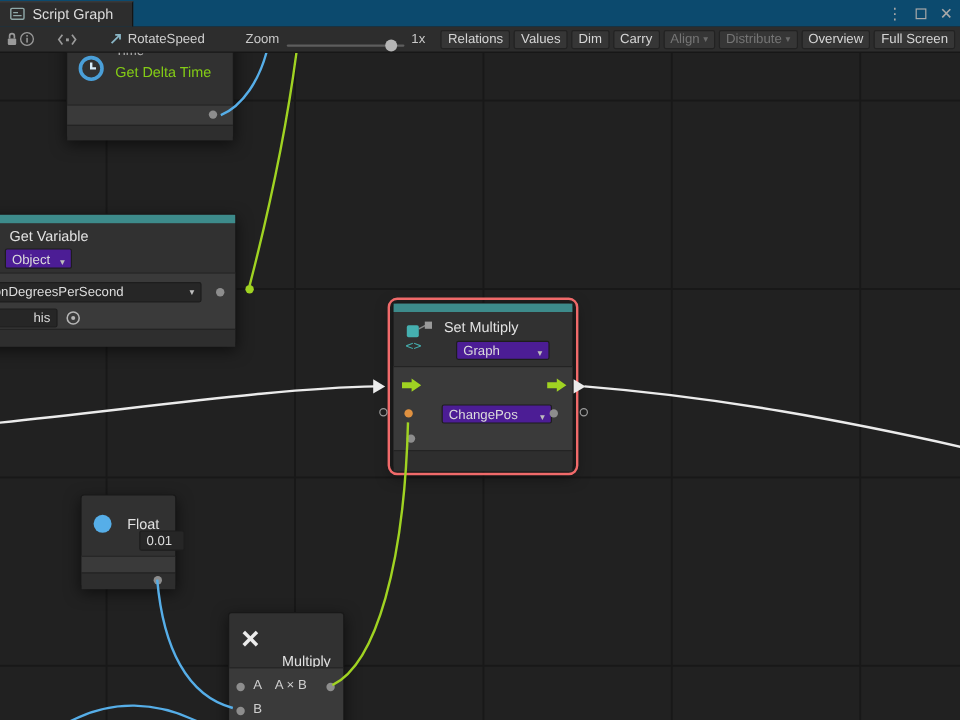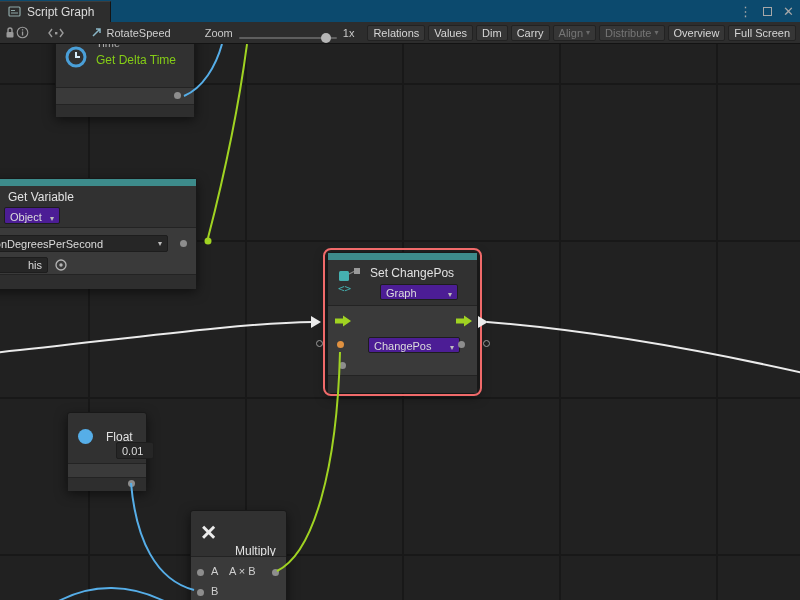--- a/index.html
+++ b/index.html
@@ -204,21 +204,21 @@
     </div>
 
     <div class="node selected" style="left:327px; top:208px; width:151px; height:140px;">
       <span class="stripe"></span>
       <svg style="position:absolute; left:8px; top:12px;" width="28" height="30" viewBox="0 0 28 30">
         <path d="M13 9 L19 6" stroke="#8a8a8a" stroke-width="1.2"></path>
         <rect x="3" y="6" width="10" height="10" rx="1.5" fill="#45b0b0"></rect>
         <rect x="18" y="3" width="6" height="6" fill="#9a9a9a"></rect>
         <text x="2" y="27" font-size="11" fill="#45b0b0" font-family="DejaVu Sans Mono, monospace">&lt;&gt;</text>
       </svg>
-      <span class="ntitle" style="left:42px; top:13px;">Set ChangePos</span>
+      <span class="ntitle" style="left:42px; top:13px;">Set Multiply</span>
       <span class="pill" style="left:52px; top:31px; width:78px; height:16px;">
         <span>Graph</span>
         <span class="caret">▾</span>
       </span>
       <div class="sec body-sec" style="top:52px; height:70px;"></div>
       <svg class="flow-arrow" style="left:6px; top:62px;" viewBox="0 0 18 12">
         <path d="M1 3.5 h8 v-3 l8 5.5 -8 5.5 v-3 h-8 z" fill="#a0d322"></path>
       </svg>
       <svg class="flow-arrow" style="left:127px; top:62px;" viewBox="0 0 18 12">
         <path d="M1 3.5 h8 v-3 l8 5.5 -8 5.5 v-3 h-8 z" fill="#a0d322"></path>

